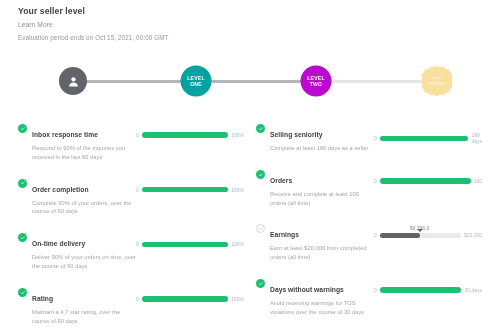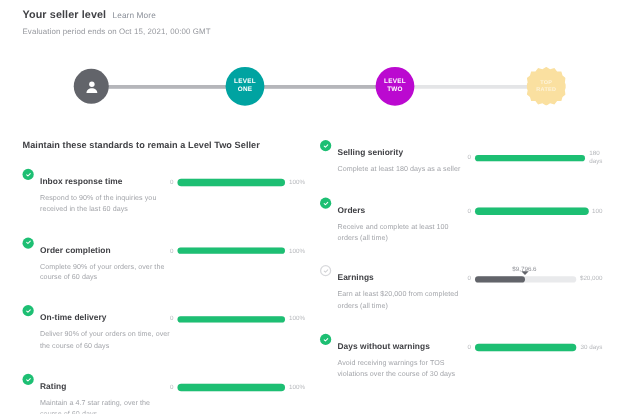--- a/index.html
+++ b/index.html
@@ -8,21 +8,21 @@
     background: #ffffff;
     font-family: "Liberation Sans", sans-serif;
     color: #404145;
     overflow: hidden;
   }
 
   .page { position: relative; width: 500px; height: 331px; }
 
   
   .header { padding: 6px 18px 0 18px; }
-  .title-row { display: flex; align-items: baseline; gap: 5px; }
+  .title-row { display: flex; align-items: baseline; gap: 5px; flex-direction: column; }
   .title {
     font-size: 8.6px; font-weight: bold; color: #404145;
     letter-spacing: .1px;
   }
   .learn-more {
     font-size: 6.6px; color: #8a8f98; text-decoration: none;
     letter-spacing: .1px;
   }
   .subtitle {
     margin-top: 6px;
@@ -196,21 +196,20 @@
       <div class="tr-label">
         <div>TOP</div>
         <div>RATED</div>
       </div>
     </div>
   </div>
 
   <div class="columns">
 
     <div class="col">
-      <div class="col-title">Maintain these standards to remain a Level Two Seller</div>
 
       <div class="row">
         <div class="row-left">
           <span class="check done">
             <svg viewBox="0 0 12 12" fill="none">
                 <path d="M3 6.2l2.1 2.1L9.2 4" stroke-width="1.8" stroke-linecap="round" stroke-linejoin="round"></path>
               </svg>
           </span>
           <span class="row-text">
             <span class="row-name">Inbox response time</span>

